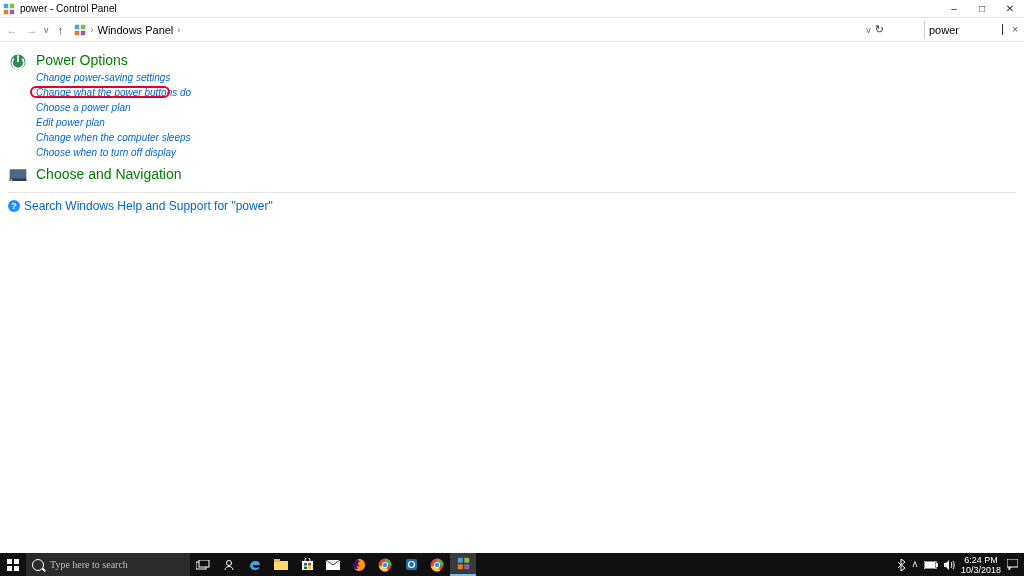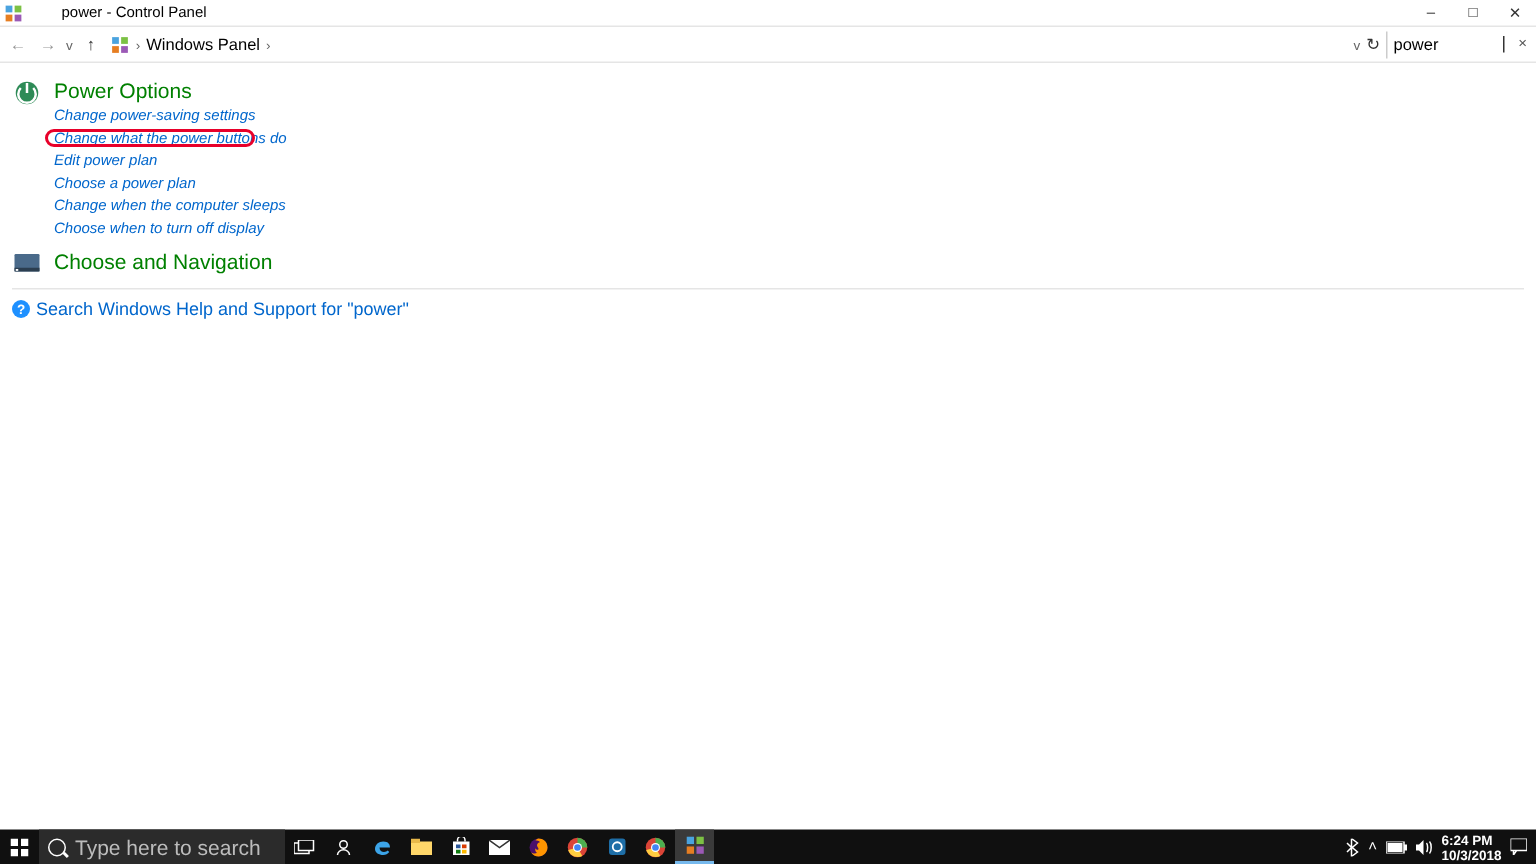--- a/index.html
+++ b/index.html
@@ -1,35 +1,35 @@
 <!DOCTYPE html>
 <html><head>
 <meta charset="utf-8">
 <style>
   * { margin: 0; padding: 0; box-sizing: border-box; font-family: "Segoe UI", Tahoma, sans-serif; }
   html, body { width: 1024px; height: 576px; overflow: hidden; background: #fff; }
 
   
   .titlebar { height: 18px; display: flex; align-items: center; font-size: 10px; background: #fff; border-bottom: 1px solid #e5e5e5; }
   .titlebar .app-icon { width: 14px; height: 14px; margin: 0 4px 0 2px; display:flex; align-items:center; justify-content:center; }
-  .titlebar .title { flex: 0 0 auto; color:#000;margin-left:21px; }
+  .titlebar .title { flex: 0 0 auto; color:#000; }
   .titlebar .spacer { flex: 1; }
   .wbtn { width: 28px; height: 18px; display:flex; align-items:center; justify-content:center; font-size:10px; color:#333; }
 
   
   .navrow { height: 24px; display:flex; align-items:center; gap:4px; padding:0 4px; border-bottom:1px solid #e5e5e5; font-size:11px; }
   .navarrow { width:16px; text-align:center; color:#999; }
   .uparrow { width:16px; text-align:center; color:#333; }
   .crumb-icon { width:14px; height:14px; display:flex; align-items:center; justify-content:center; }
   .breadcrumb { display:flex; align-items:center; gap:4px; color:#000; }
   .breadcrumb .sep { color:#666; font-size:9px; }
   .navrow .grow { flex:1; }
   .navright { display:flex; align-items:center; gap:4px; }
   .refresh { color:#333; font-size:11px; }
-  .searchwrap { position:relative; width:96px; height:18px; border-left:1px solid #ccc; padding-left:4px; display:flex; align-items:center; }
+  .searchwrap { position:relative; width:96px; height:18px; border-left:1px solid #ccc; padding-left:4px; display:flex; align-items:center;margin-left:36px; }
   .searchwrap input { border:none; outline:none; width:72px; font-size:11px; }
   .searchwrap .caret { border-right:1px solid #333; height:11px; margin-left:1px; animation: blink 1s step-end infinite; }
   @keyframes blink { 50% { opacity:0; } }
   .searchwrap .clear { position:absolute; right:2px; font-size:10px; color:#555; }
 
   
   .content { padding: 10px 8px 0 8px; }
   .section { display:flex; gap:8px; margin-bottom:6px; }
   .section-icon { width:20px; height:20px; flex:0 0 20px; }
   .section-body { flex:1; }
@@ -42,23 +42,23 @@
   .help-link { color:#0066cc; font-size:12px; }
 
   
   .taskbar { position:absolute; left:0; right:0; bottom:0; height:23px; background:#101010; display:flex; align-items:stretch; color:#fff; }
   .tbtn { width:26px; display:flex; align-items:center; justify-content:center; }
   .tbtn svg { display:block; }
   .tbtn.active { background:#3a3a3a; border-bottom:2px solid #76b9ed; }
   .searchbox { width:164px; background:#2b2b2b; display:flex; align-items:center; gap:6px; padding:0 6px; }
   .searchbox .circle { width:12px; height:12px; border:1.5px solid #fff; border-radius:50%; position:relative; }
   .searchbox .circle::after { content:""; position:absolute; width:4px; height:1.5px; background:#fff; transform:rotate(45deg); right:-3px; bottom:-1px; }
-  .searchbox span { color:#bcbcbc; font-size:14px; }
+  .searchbox span { color:#bcbcbc; font-size:10px;font-family:Liberation Serif, serif; }
   .tray { margin-left:auto; display:flex; align-items:center; gap:6px; padding:0 6px; font-size:9px; color:#fff; }
-  .tray .stack { text-align:left; line-height:10px;font-weight:bold; }
+  .tray .stack { text-align:center; line-height:10px; }
   .tray svg { display:block; }
 
   
   .cp-icon svg, .section-icon svg { display:block; }
 </style>
 </head>
 <body>
 
 <div class="titlebar">
   <div class="app-icon cp-icon">
@@ -115,22 +115,22 @@
           <path d="M7 8a7 7 0 1 0 10 0" fill="none" stroke="#fff" stroke-width="2"></path>
         </svg>
     </div>
     <div class="section-body">
       <div class="section-title">Power Options</div>
       <span class="link">Change power-saving settings</span>
       <div style="position:relative">
         <span class="link">Change what the power buttons do</span>
         <div class="highlight-ring"></div>
       </div>
+      <span class="link">Choose a power plan</span>
       <span class="link">Edit power plan</span>
-      <span class="link">Choose a power plan</span>
       <span class="link">Change when the computer sleeps</span>
       <span class="link">Choose when to turn off display</span>
     </div>
   </div>
 
   <div class="section">
     <div class="section-icon">
       <svg width="20" height="20" viewBox="0 0 24 24">
           <rect x="2" y="4" width="20" height="14" rx="1" fill="#4a6a8a"></rect>
           <rect x="2" y="15" width="20" height="3" fill="#2b3e50"></rect>

